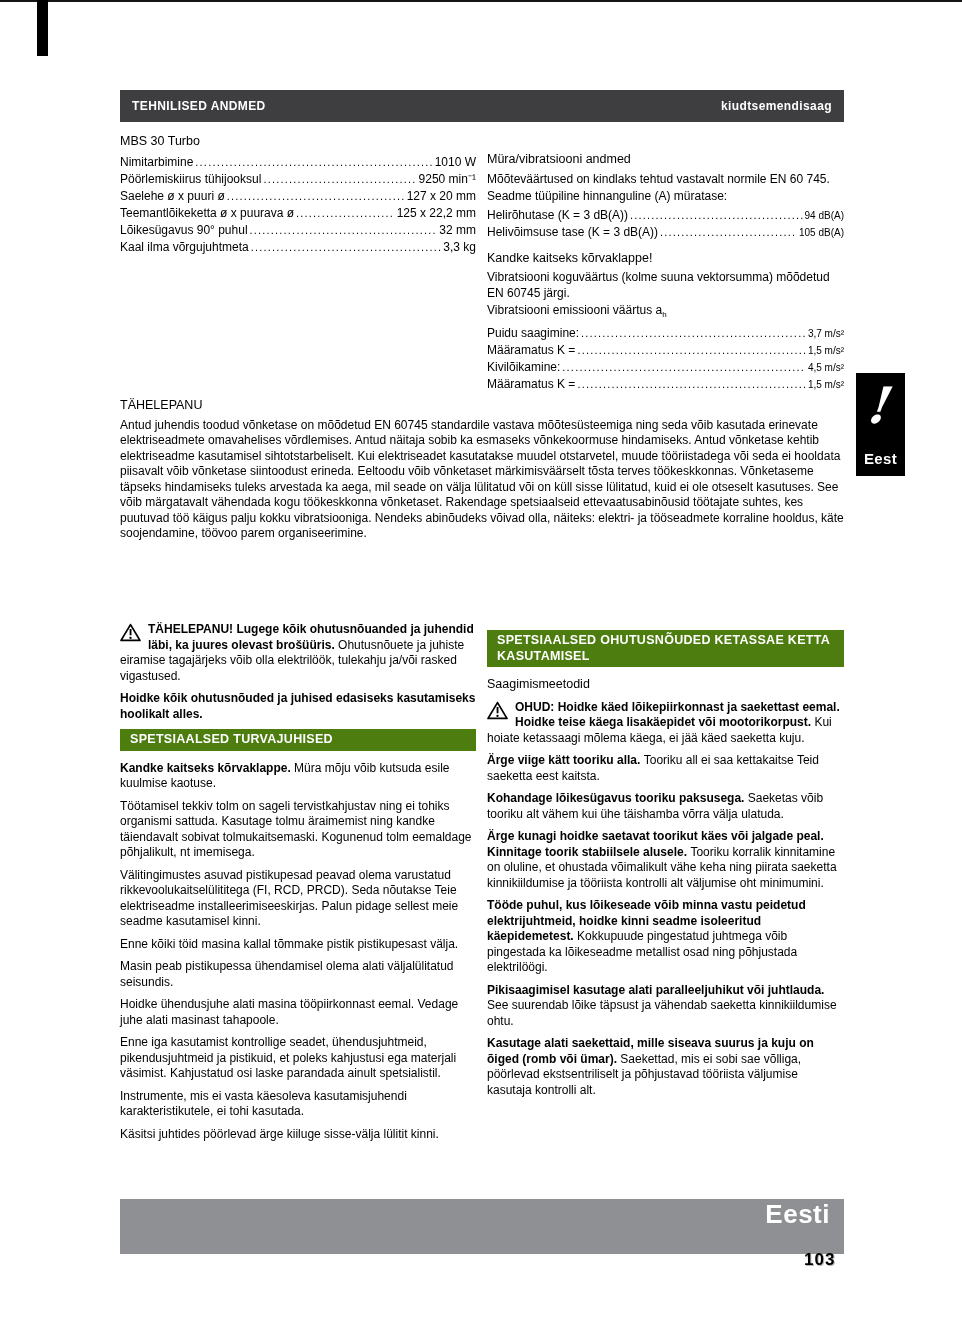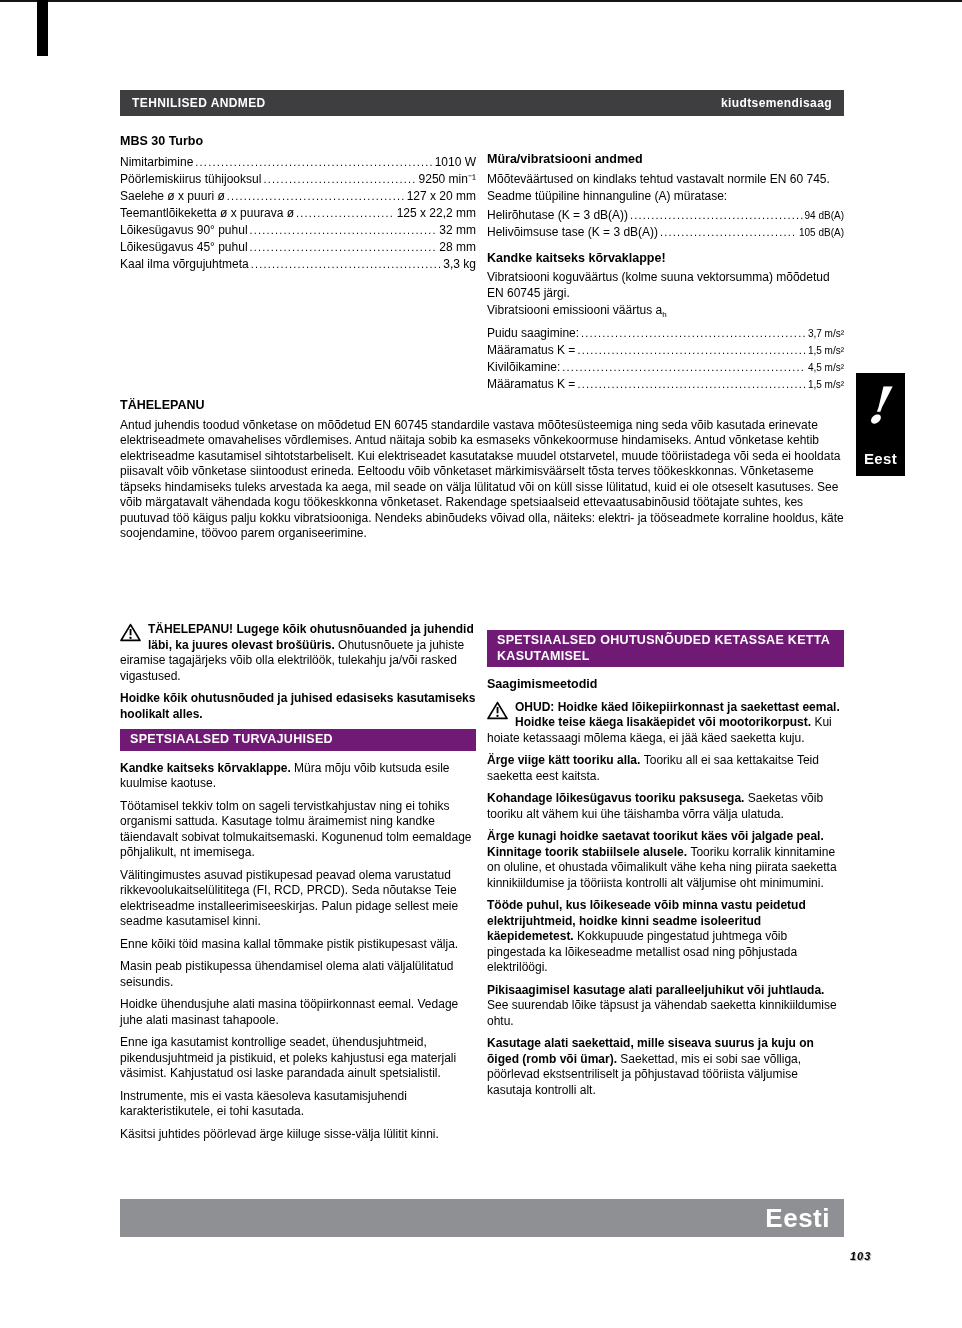--- a/index.html
+++ b/index.html
@@ -3,60 +3,60 @@
 <meta charset="utf-8">
 <style>
   * { margin:0; padding:0; box-sizing:border-box; }
   html,body { background:#fff; }
   body { font-family:"Liberation Sans", sans-serif; color:#000; }
   .page { position:relative; width:962px; height:1328px; background:#fff; overflow:hidden; }
 
   .top-rule { position:absolute; left:0; top:0; width:962px; height:2px; background:#151515; }
   .corner-mark { position:absolute; left:37px; top:0; width:11px; height:56px; background:#000; }
 
-  .header-bar { position:absolute; left:120px; top:90px; width:724px; height:26px;
+  .header-bar { position:absolute; left:120px; top:90px; width:724px; height:32px;
     background:#3e3e40; color:#fff; font-weight:bold; font-size:12px; letter-spacing:.4px;
     display:flex; align-items:center; justify-content:space-between; padding:0 12px; }
 
   .block { position:absolute; font-size:12px; line-height:15.5px; }
   #specs { left:120px; top:134px; width:356px; }
   #noise { left:487px; top:152px; width:357px; }
   #attention { left:120px; top:398px; width:724px; }
   #left-safety { left:120px; top:622px; width:356px; }
   #right-safety { left:487px; top:630px; width:357px; }
 
-  .section-title { font-weight:bold; font-size:12.5px; margin-bottom:4px; }
+  .section-title { font-weight:normal; font-size:12.5px; margin-bottom:4px; }
   .drow { display:flex; align-items:baseline; line-height:17px; font-size:12px; }
   .drow .lbl { white-space:nowrap; }
   .drow .dots { flex:1; overflow:hidden; white-space:nowrap; margin:0 2px; }
   .drow .dots::after { content:"......................................................................................................................."; font-size:11px; letter-spacing:1.2px; color:#000; }
   .drow .val { white-space:nowrap; }
   .drow .val.small { font-size:10px; }
 
   .para { margin-bottom:7px; }
   .para strong { font-weight:bold; }
   .mb2 { margin-bottom:2px; }
 
-  .graybar { background:#701a75; color:#fff; font-weight:bold; font-size:12.5px;
+  .graybar { background:#4d7c0f; color:#fff; font-weight:bold; font-size:12.5px;
     padding:3px 8px 3px 10px; letter-spacing:.3px; margin-bottom:10px; }
 
   .warn-icon { width:21px; height:19px; float:left; margin:1px 7px 0 0; }
 
   .side-tab { position:absolute; left:856px; top:373px; width:49px; height:103px; background:#000;
     color:#fff; display:flex; flex-direction:column; align-items:center; justify-content:space-between; }
   .side-tab .excl { font-family:"DejaVu Serif", serif; font-style:italic; font-weight:bold;
     font-size:50px; line-height:66px; transform:skewX(-10deg); }
   .side-tab .tab-label { font-weight:bold; font-size:15px; padding-bottom:9px; letter-spacing:.3px; }
 
-  .footer-bar { position:absolute; left:120px; top:1199px; width:724px; height:38px; background:#8e9093;
-    color:#fff; display:flex; align-items:center; justify-content:flex-end; padding-right:14px;
+  .footer-bar { position:absolute; left:120px; top:1199px; width:724px; height:55px; background:#8e9093;
+    color:#fff; display:flex; justify-content:flex-end; padding-right:14px;
     font-weight:bold; font-size:26px; letter-spacing:.5px; }
 
-  .page-num { position:absolute; left:850px; top:1250px; font-weight:bold; font-size:11px;
-    letter-spacing:1px; text-shadow:1px 1px 0 #b5b5b5;font-style:italic; }
+  .page-num { position:absolute; left:804px; top:1250px; font-weight:bold; font-size:17px;
+    letter-spacing:1px; text-shadow:1px 1px 0 #b5b5b5; }
 
   sub.vib-sub { font-size:8px; }
 </style>
 </head>
 <body>
 
 <div class="page">
 
   <div class="top-rule"></div>
   <div class="corner-mark"></div>
@@ -85,25 +85,20 @@
       </div>
     <div class="drow">
         <span class="lbl">Teemantlõikeketta ø x puurava ø</span>
         <span class="dots"></span>
         <span class="val">125 x 22,2 mm</span>
       </div>
     <div class="drow">
         <span class="lbl">Lõikesügavus 90° puhul</span>
         <span class="dots"></span>
         <span class="val">32 mm</span>
-      </div>
-    <div class="drow">
-        <span class="lbl">Lõikesügavus 45° puhul</span>
-        <span class="dots"></span>
-        <span class="val">28 mm</span>
       </div>
     <div class="drow">
         <span class="lbl">Kaal ilma võrgujuhtmeta</span>
         <span class="dots"></span>
         <span class="val">3,3 kg</span>
       </div>
   </div>
 
   <div id="noise" class="block">
     <div class="section-title">Müra/vibratsiooni andmed</div>

